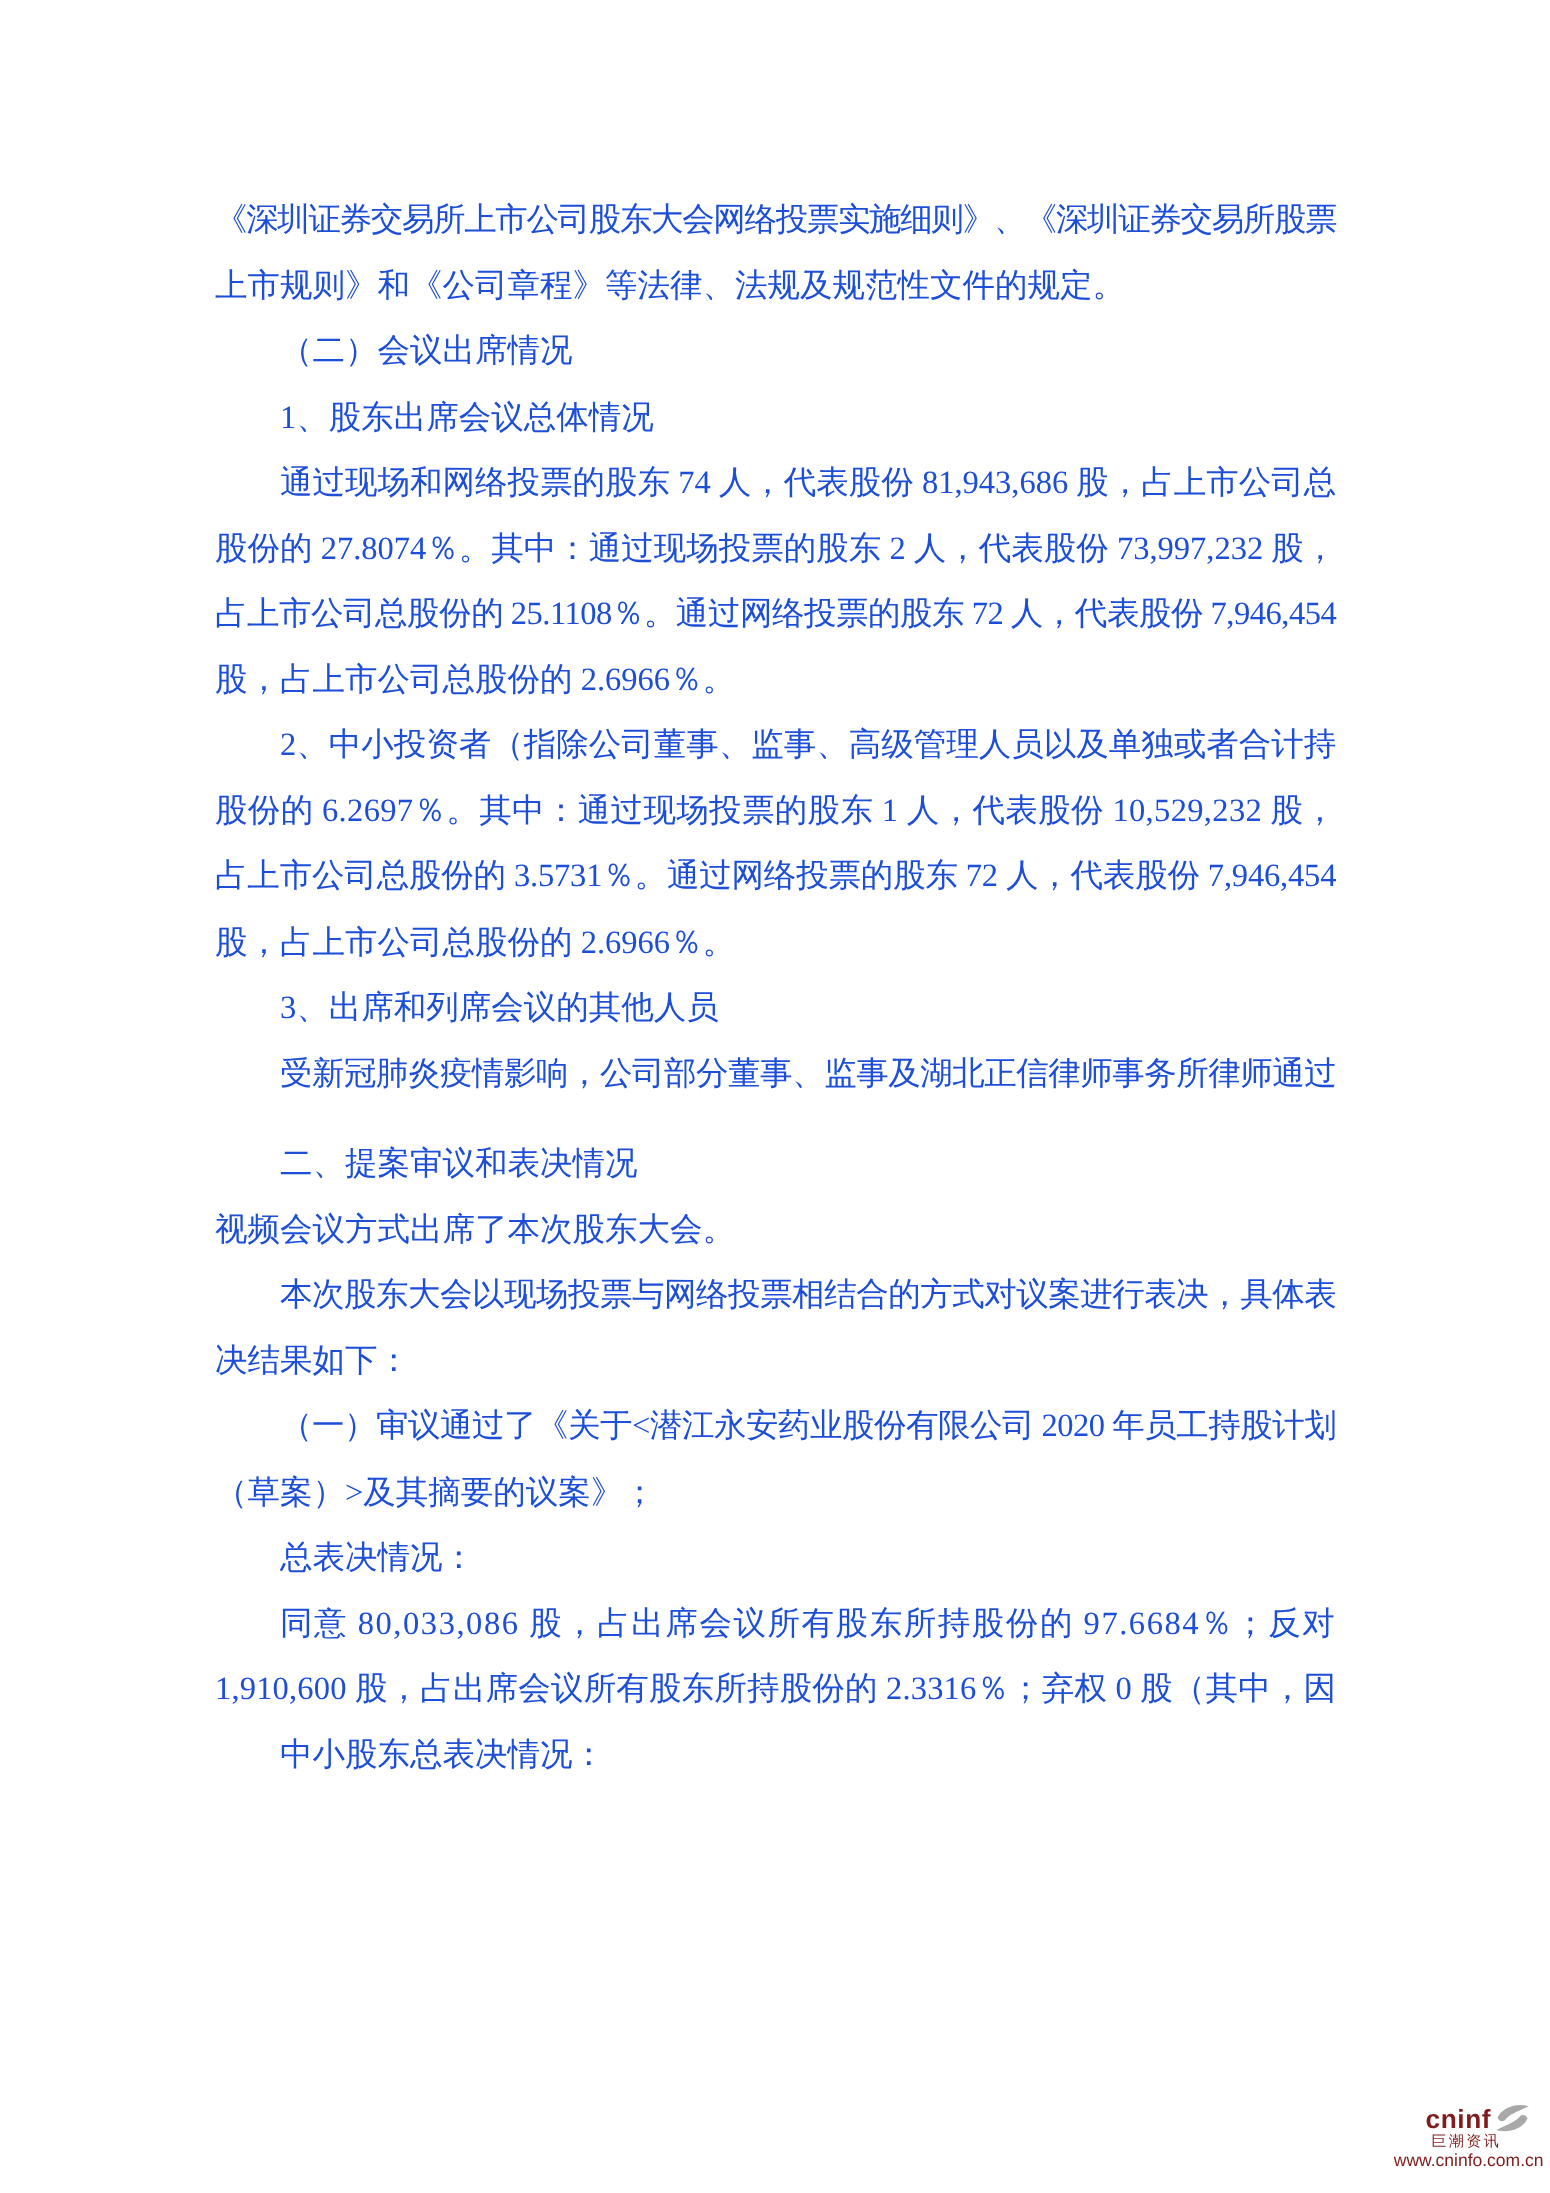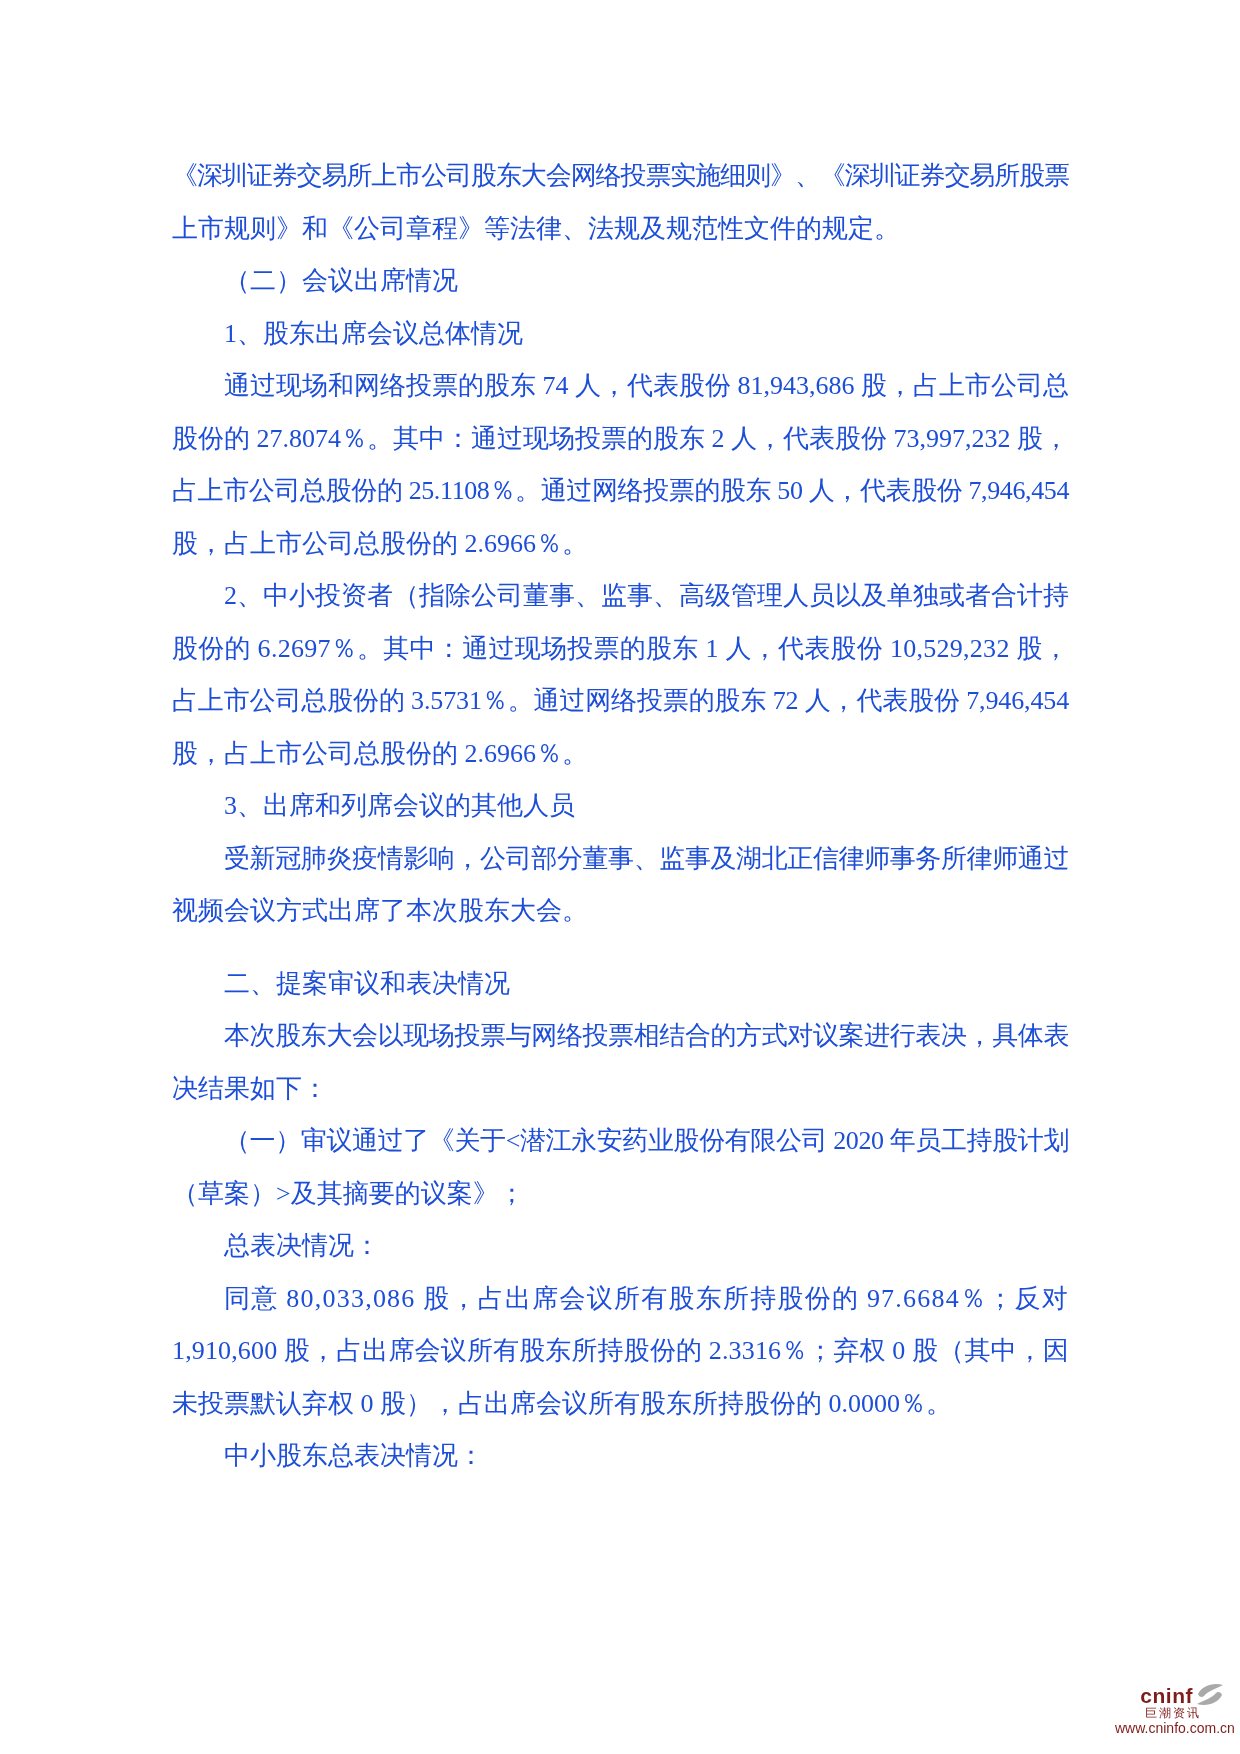--- a/index.html
+++ b/index.html
@@ -82,38 +82,37 @@
 
 <div class="page">
 
   <div class="content" id="content">
       <div class="line"><span style="letter-spacing: -1.08333px;">《深圳证券交易所上市公司股东大会网络投票实施细则》、《深圳证券交易所股票</span></div>
       <div class="line"><span>上市规则》和《公司章程》等法律、法规及规范性文件的规定。</span></div>
       <div class="line indent"><span>（二）会议出席情况</span></div>
       <div class="line indent"><span>1、股东出席会议总体情况</span></div>
       <div class="line indent"><span style="letter-spacing: 0px;">通过现场和网络投票的股东 74 人，代表股份 81,943,686 股，占上市公司总</span></div>
       <div class="line"><span style="letter-spacing: 0px;">股份的 27.8074％。其中：通过现场投票的股东 2 人，代表股份 73,997,232 股，</span></div>
-      <div class="line"><span style="letter-spacing: -0.386393px;">占上市公司总股份的 25.1108％。通过网络投票的股东 50 人，代表股份 7,946,454</span></div>
+      <div class="line"><span style="letter-spacing: -0.386393px;">占上市公司总股份的 25.1108％。通过网络投票的股东 72 人，代表股份 7,946,454</span></div>
       <div class="line"><span>股，占上市公司总股份的 2.6966％。</span></div>
       <div class="line indent"><span style="letter-spacing: 0px;">2、中小投资者（指除公司董事、监事、高级管理人员以及单独或者合计持</span></div>
       <div class="line"><span style="letter-spacing: 0.276596px;">股份的 6.2697％。其中：通过现场投票的股东 1 人，代表股份 10,529,232 股，</span></div>
       <div class="line"><span style="letter-spacing: -0.138298px;">占上市公司总股份的 3.5731％。通过网络投票的股东 72 人，代表股份 7,946,454</span></div>
       <div class="line"><span>股，占上市公司总股份的 2.6966％。</span></div>
       <div class="line indent"><span>3、出席和列席会议的其他人员</span></div>
       <div class="line indent"><span style="letter-spacing: -0.393939px;">受新冠肺炎疫情影响，公司部分董事、监事及湖北正信律师事务所律师通过</span></div>
+      <div class="line indent gap"><span>二、提案审议和表决情况</span></div>
       <div class="line"><span>视频会议方式出席了本次股东大会。</span></div>
-      <div class="line indent gap"><span>二、提案审议和表决情况</span></div>
       <div class="line indent"><span style="letter-spacing: -0.393939px;">本次股东大会以现场投票与网络投票相结合的方式对议案进行表决，具体表</span></div>
       <div class="line"><span>决结果如下：</span></div>
       <div class="line indent"><span style="letter-spacing: -0.396537px;">（一）审议通过了《关于&lt;潜江永安药业股份有限公司 2020 年员工持股计划</span></div>
       <div class="line"><span>（草案）&gt;及其摘要的议案》；</span></div>
       <div class="line indent"><span>总表决情况：</span></div>
       <div class="line indent"><span style="letter-spacing: 1.2381px;">同意 80,033,086 股，占出席会议所有股东所持股份的 97.6684％；反对</span></div>
       <div class="line"><span style="letter-spacing: 0.141304px;">1,910,600 股，占出席会议所有股东所持股份的 2.3316％；弃权 0 股（其中，因</span></div>
-      <div class="line"><span>未投票默认弃权 0 股），占出席会议所有股东所持股份的 0.0000％。</span></div>
       <div class="line indent"><span>中小股东总表决情况：</span></div>
     </div>
 
   <div class="footer-logo">
     <div class="logo-top">
       <span class="brand">cninf</span>
       <svg class="swoosh" width="28" height="24" viewBox="0 0 28 24">
         <path d="M2 11 C 6 3, 17 -1, 27 2 C 19 6, 12 8, 8 13 C 6 15, 3 14, 2 11 Z" fill="#a9a9a9"></path>
         <path d="M26 12 C 22 20, 11 24, 1 21 C 9 17, 16 15, 20 10 C 22 8, 25 9, 26 12 Z" fill="#a9a9a9"></path>
       </svg>

